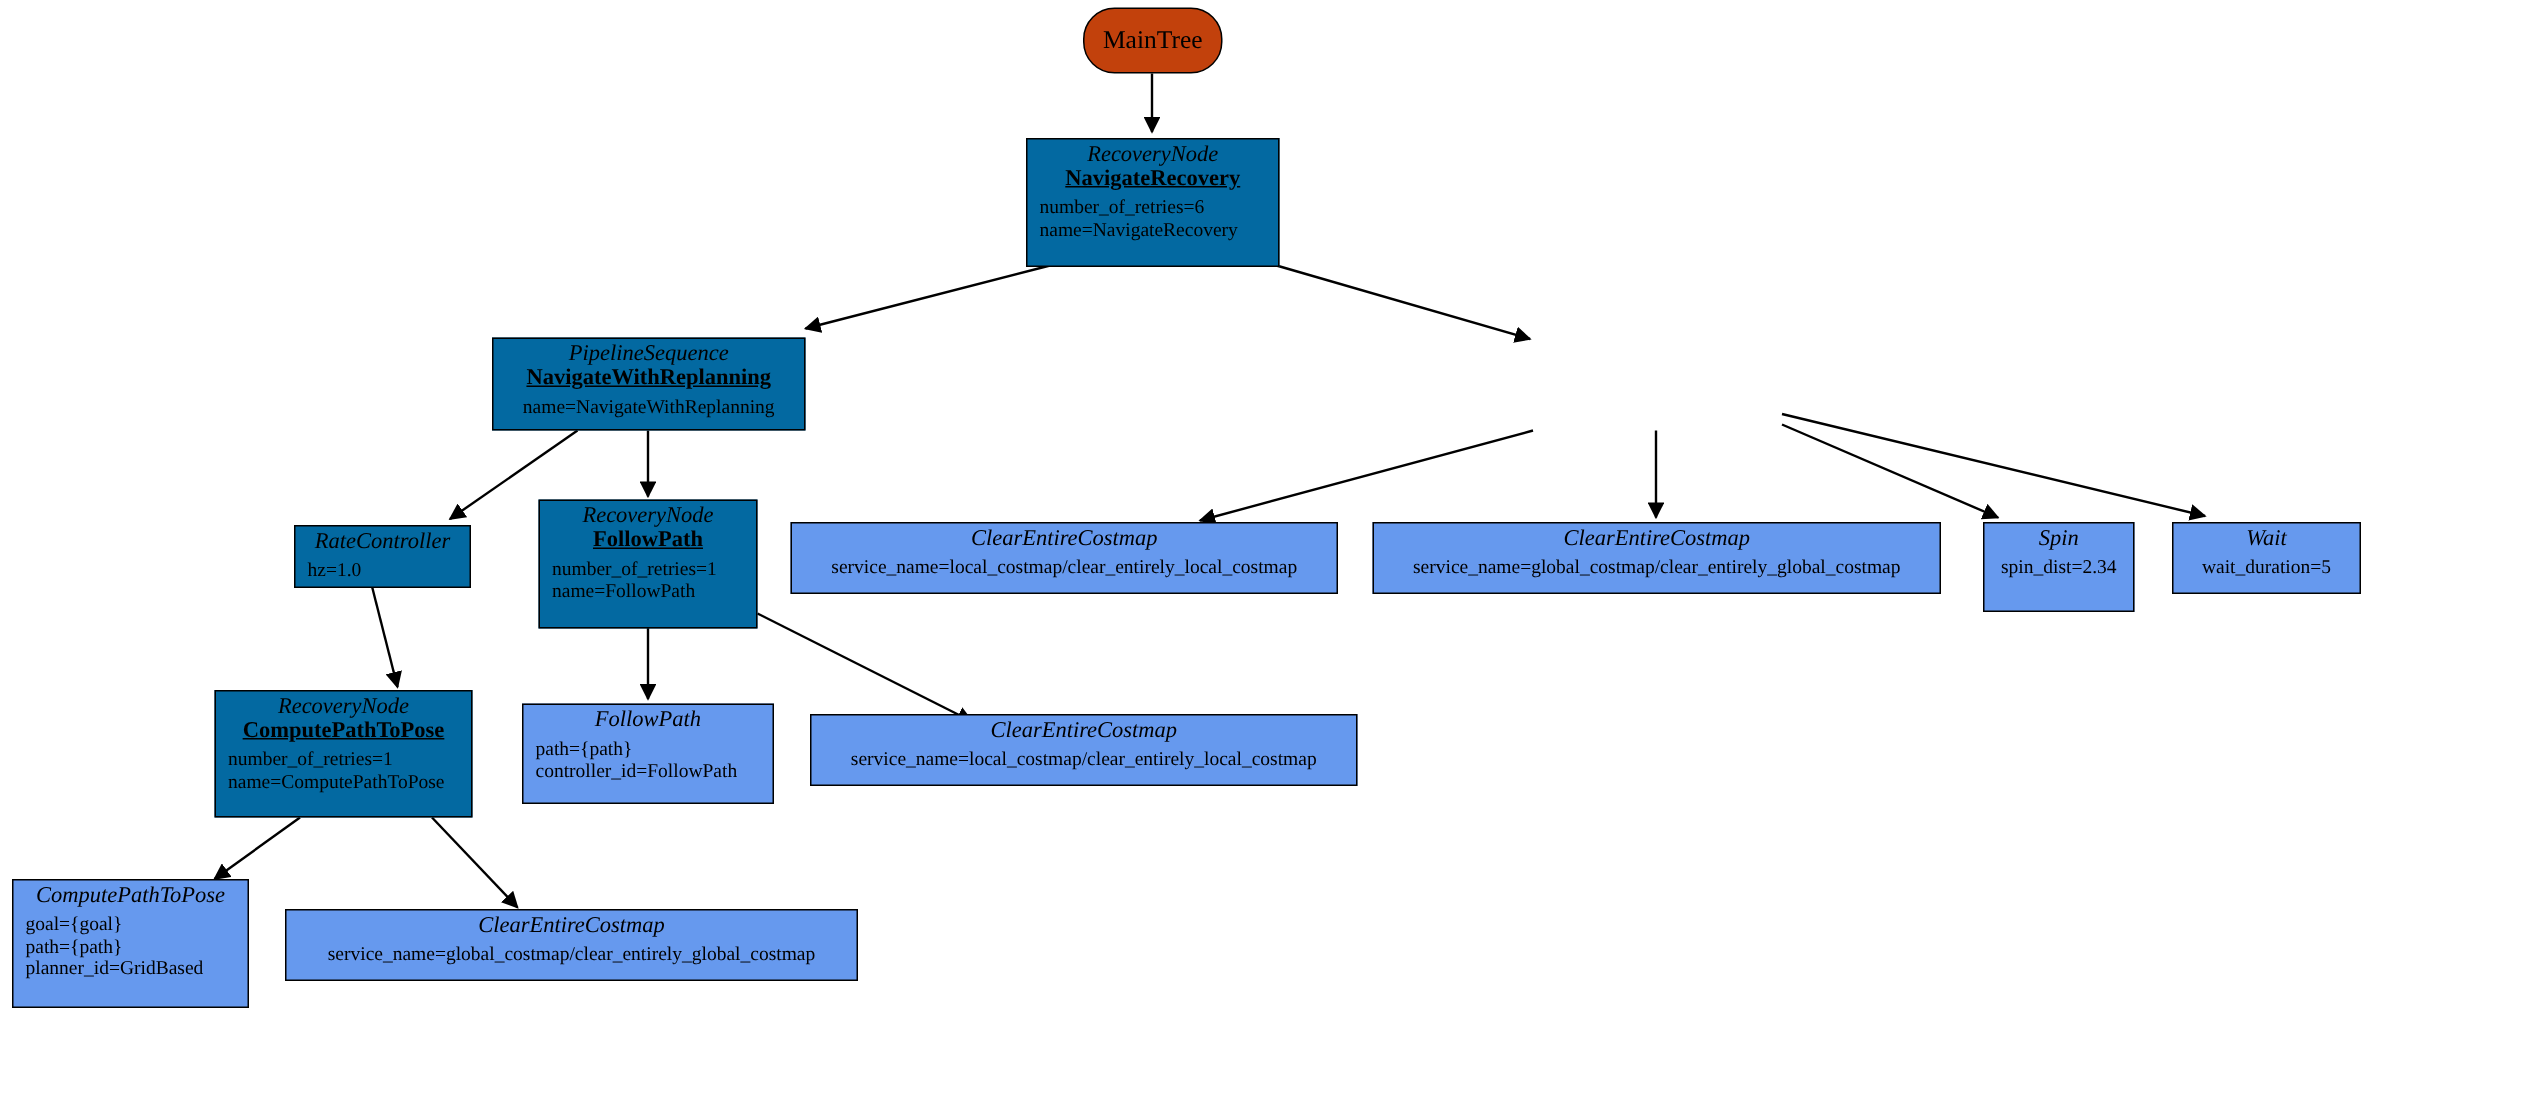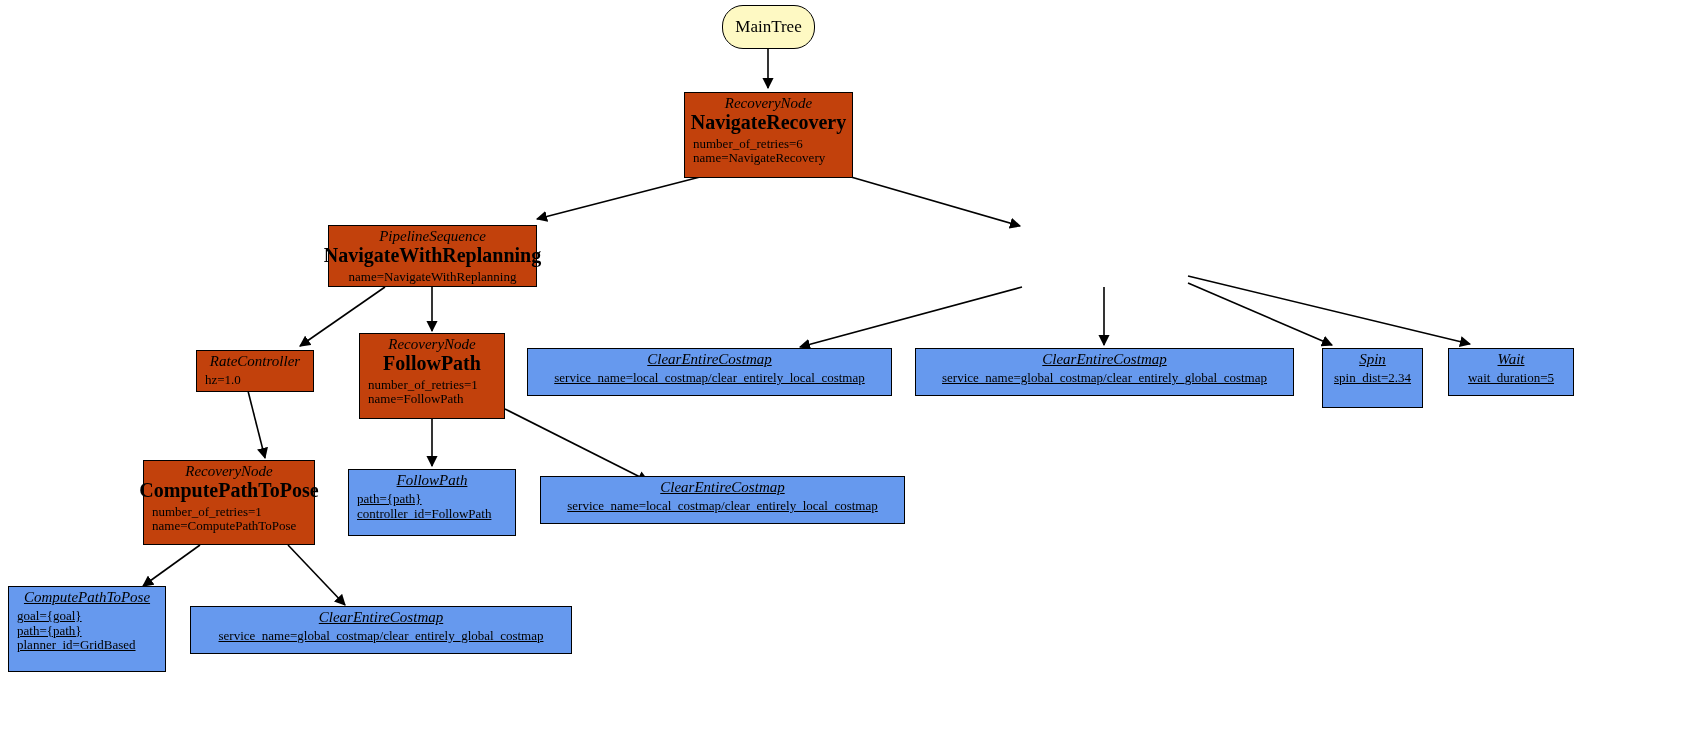--- a/index.html
+++ b/index.html
@@ -31,45 +31,45 @@
     box-sizing: border-box;
     border: 1px solid #000000;
     display: flex;
     flex-direction: column;
     align-items: center;
     justify-content: flex-start;
     padding: 2px 8px 3px 8px;
     line-height: 1.13;
   }
   .node.green {
-    background: #c2410c;
+    background: #0369a1;
     border-color: #000000;
   }
   .node.blue {
     background: #6699ee;
     border-color: #000000;
-    text-decoration: underline;
   }
   .node.plain {
-    background: #fef9c3;
+    background: #c2410c;
     border-color: #000000;
     border-radius: 21px;
   }
   .n-type {
     font-style: italic;
     font-size: 15px;
     color: #000000;
     white-space: nowrap;
   }
   .n-name {
     font-weight: bold;
-    font-size: 20px;
+    font-size: 15px;
     color: #000000;
     white-space: nowrap;
     margin-top: -1px;
+    text-decoration: underline;
   }
   .n-plainlabel {
     font-size: 17px;
     color: #000000;
     white-space: nowrap;
   }
   .n-params {
     margin-top: 3px;
     align-self: stretch;
     display: flex;

